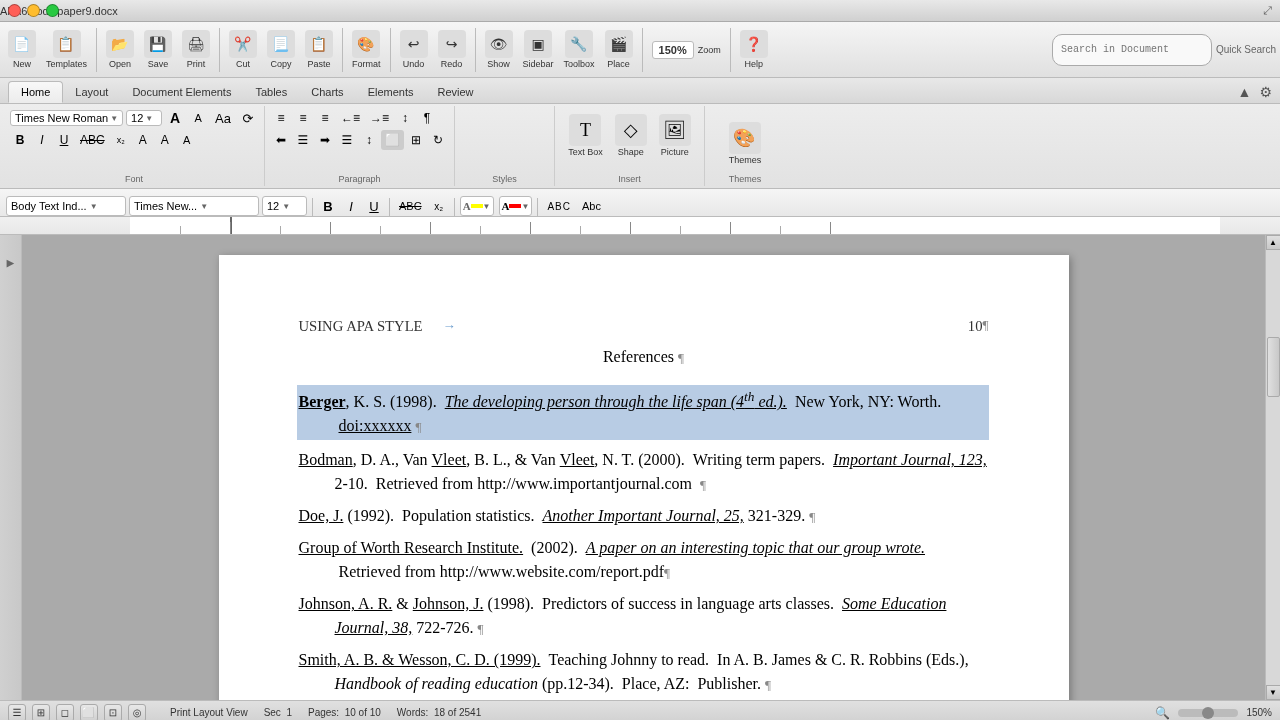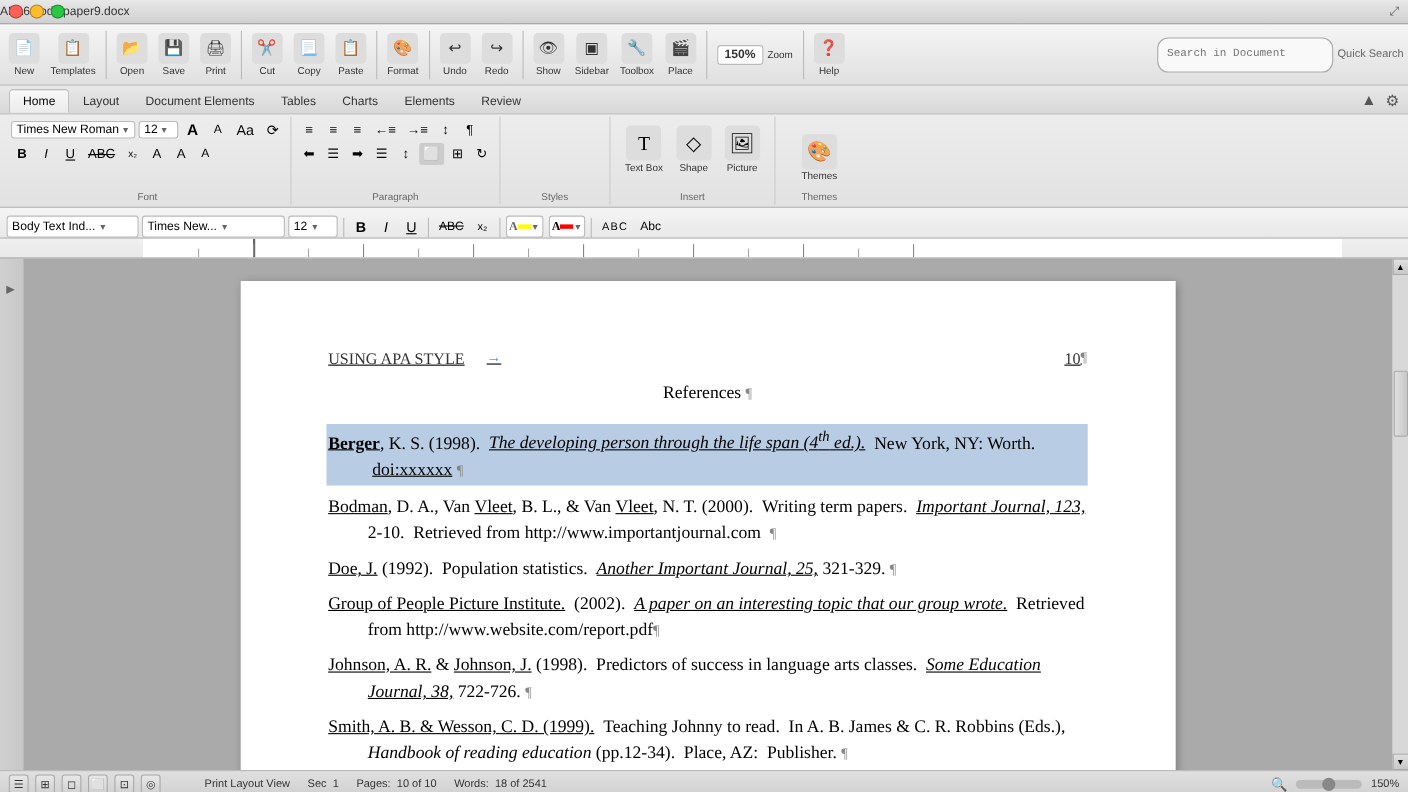--- a/index.html
+++ b/index.html
@@ -381,21 +381,20 @@
       display: flex;
       align-items: center;
       gap: 8px;
     }
 
     
     .doc-header-line {
       display: flex;
       justify-content: space-between;
       margin-bottom: 2px;
-      text-decoration: underline;
     }
     .doc-title-small {
       font-size: 11pt;
       color: #333;
       text-align: left;
     }
     .doc-page-num {
       font-size: 11pt;
       color: #333;
     }
@@ -699,21 +698,21 @@
 
       <div class="ref-entry">
         <span style="text-decoration:underline; font-family:'Times New Roman',serif;">Bodman</span>, D. A., Van <span style="text-decoration:underline; font-family:'Times New Roman',serif;">Vleet</span>, B. L., &amp; Van <span style="text-decoration:underline; font-family:'Times New Roman',serif;">Vleet</span>, N. T. (2000). &nbsp;Writing term papers. &nbsp;<span style="font-style:italic; text-decoration:underline; font-family:'Times New Roman',serif;">Important Journal, 123,</span> 2-10. &nbsp;Retrieved from http://www.importantjournal.com &nbsp;<span class="pilcrow">¶</span>
       </div>
 
       <div class="ref-entry">
         <span style="text-decoration:underline; font-family:'Times New Roman',serif;">Doe, J.</span> (1992). &nbsp;Population statistics. &nbsp;<span style="font-style:italic; text-decoration:underline; font-family:'Times New Roman',serif;">Another Important Journal, 25,</span> 321-329. <span class="pilcrow">¶</span>
       </div>
 
       <div class="ref-entry">
-        <span style="text-decoration:underline; font-family:'Times New Roman',serif;">Group of People Picture Institute.</span> &nbsp;(2002). &nbsp;<span style="font-style:italic; text-decoration:underline; font-family:'Times New Roman',serif;">A paper on an interesting topic that our group wrote.</span> &nbsp;Retrieved from http://www.website.com/report.pdf<span class="pilcrow">¶</span>
+        <span style="text-decoration:underline; font-family:'Times New Roman',serif;">Group of Worth Research Institute.</span> &nbsp;(2002). &nbsp;<span style="font-style:italic; text-decoration:underline; font-family:'Times New Roman',serif;">A paper on an interesting topic that our group wrote.</span> &nbsp;Retrieved from http://www.website.com/report.pdf<span class="pilcrow">¶</span>
       </div>
 
       <div class="ref-entry">
         <span style="text-decoration:underline; font-family:'Times New Roman',serif;">Johnson, A. R.</span> &amp; <span style="text-decoration:underline; font-family:'Times New Roman',serif;">Johnson, J.</span> (1998). &nbsp;Predictors of success in language arts classes. &nbsp;<span style="font-style:italic; text-decoration:underline; font-family:'Times New Roman',serif;">Some Education Journal, 38,</span> 722-726. <span class="pilcrow">¶</span>
       </div>
 
       <div class="ref-entry">
         <span style="text-decoration:underline; font-family:'Times New Roman',serif;">Smith, A. B. &amp; Wesson, C. D. (1999).</span> &nbsp;Teaching Johnny to read. &nbsp;In A. B. James &amp; C. R. Robbins (Eds.), <span style="font-style:italic; font-family:'Times New Roman',serif;">Handbook of reading education</span> (pp.12-34). &nbsp;Place, AZ: &nbsp;Publisher. <span class="pilcrow">¶</span>
       </div>
 
@@ -731,21 +730,21 @@
 
 <div id="status-bar">
   <div class="status-left">
     <div class="status-btn">☰</div>
     <div class="status-btn">⊞</div>
     <div class="status-btn">◻</div>
     <div class="status-btn">⬜</div>
     <div class="status-btn">⊡</div>
     <div class="status-btn">◎</div>
   </div>
-  <span style="margin-left:24px;">Print Layout View</span>
+  <span style="margin-left:8px;">Print Layout View</span>
   <span>
     <span>Sec</span>&nbsp;
     <span>1</span>
   </span>
   <span>
     <span>Pages:</span>&nbsp;
     <span>10 of 10</span>
   </span>
   <span>
     <span>Words:</span>&nbsp;

